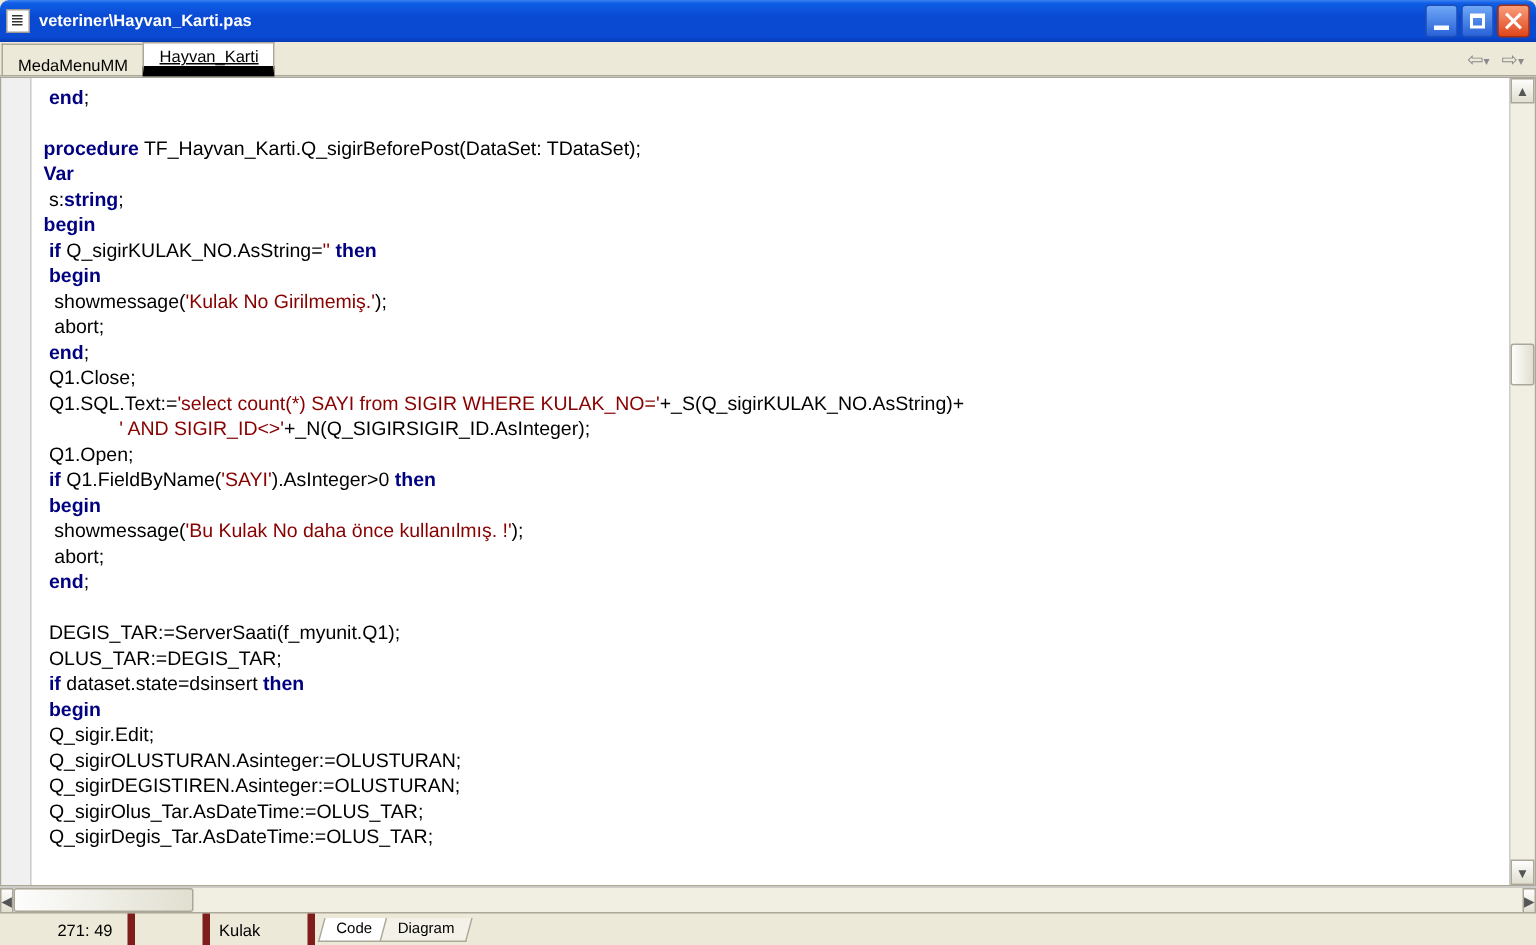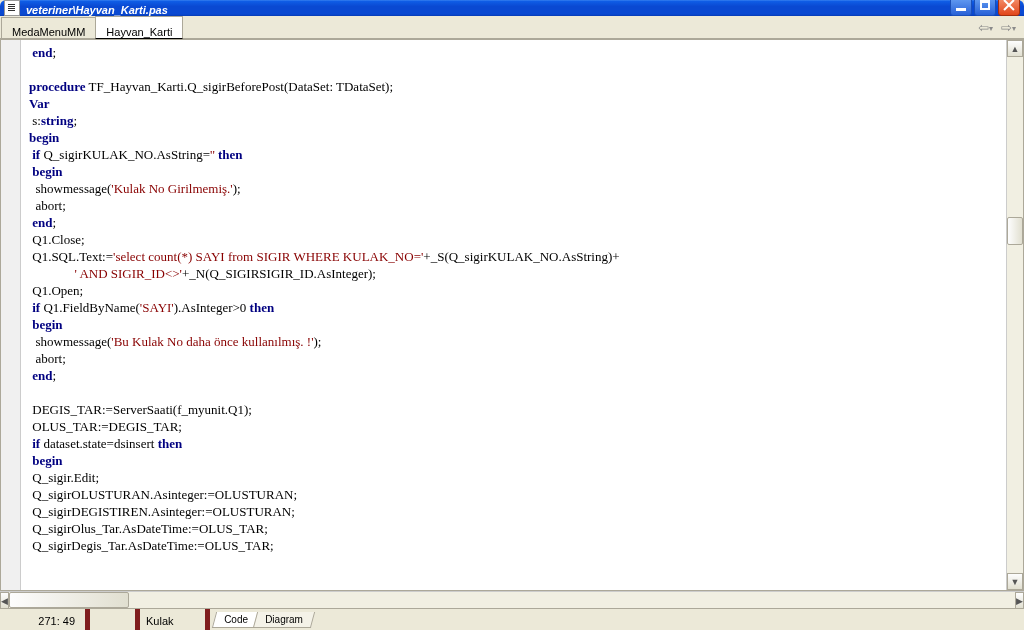--- a/index.html
+++ b/index.html
@@ -7,30 +7,29 @@
   font-family: Tahoma, sans-serif;
   font-size: 11px;
   background: #ece9d8;
   width: 1024px;
   height: 630px;
   overflow: hidden;
   display: flex;
   flex-direction: column;
 }
 .titlebar {
-  height: 16px;
+  height: 28px;
   background: linear-gradient(to bottom, #3a83f0 0%, #0f5de6 8%, #0a49d2 40%, #0a49d2 88%, #063bb5 100%);
   display: flex;
-  align-items: flex-end;
+  align-items: center;
   padding: 0 4px;
   color: white;
   font-weight: bold;
   border-top-left-radius: 6px;
   border-top-right-radius: 6px;
-  font-style: italic;
 }
 .titlebar .doc-icon {
   width: 16px; height: 16px;
   background: white;
   border: 1px solid #999;
   margin-right: 6px;
   position: relative;
 }
 .titlebar .doc-icon::before {
   content: ""; position: absolute; left: 3px; top: 3px;
@@ -66,40 +65,40 @@
 .tab {
   height: 21px;
   padding: 0 10px;
   background: #ece9d8;
   border: 1px solid #aca899;
   border-bottom: none;
   margin-right: -1px;
   display: flex;
   align-items: flex-end;
 }
-.tab.active { background: #fff; height: 23px; position: relative; z-index: 2; border-bottom: 1px solid #000000; margin-bottom: -1px; }
+.tab.active { background: #fff; height: 23px; position: relative; z-index: 2; border-bottom: 7px solid #000000; margin-bottom: -1px; text-decoration: underline; }
 .nav-arrows { margin-left: auto; display: flex; gap: 8px; padding-right: 8px; align-items: center; height: 100%; }
 .nav-arrow { color: #8a8a8a; font-size: 13px; }
 .nav-arrow .sub { font-size: 8px; position: relative; top: -1px; }
 .editor-wrap {
   flex: 1;
   display: flex;
   background: white;
   position: relative;
   border: 1px solid #aca899;
   margin: 0;
 }
 .gutter {
   width: 20px;
   background: #f0f0f0;
   border-right: 1px solid #ccc;
 }
 .code {
   flex: 1;
-  font-family: Liberation Serif, serif;
+  font-family: Liberation Sans, sans-serif;
   font-size: 13px;
   line-height: 17px;
   padding: 4px 0 4px 8px;
   color: #000;
   white-space: pre;
 }
 .kw { color: #000080; font-weight: bold; }
 .str { color: #880000; }
 .vscroll {
   width: 17px;

